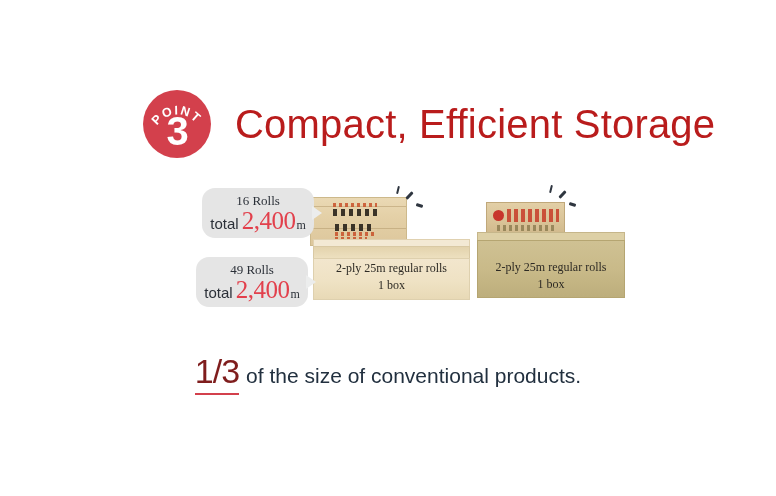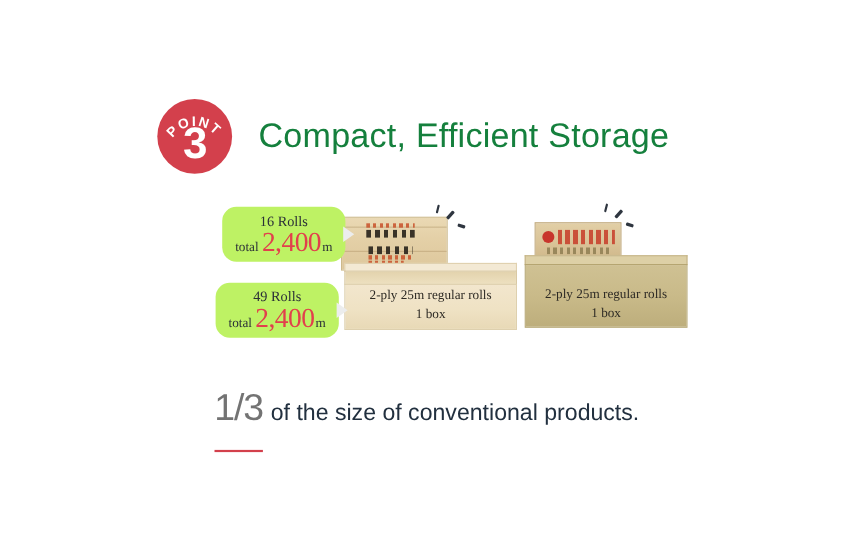--- a/index.html
+++ b/index.html
@@ -63,34 +63,34 @@
     color: #ffffff;
     font-family: "Liberation Sans", sans-serif;
     font-size: 40px;
     font-weight: bold;
     line-height: 42px;
     letter-spacing: -1px;
   }
 
   .title {
     margin-left: 24px;
-    color: #15803d;
-    font-family: "Liberation Sans", sans-serif;
-    font-size: 31px;
+    color: #b91c1c;
+    font-family: "Liberation Sans", sans-serif;
+    font-size: 40px;
     font-weight: 400;
     letter-spacing: 0.2px;
     white-space: nowrap;
   }
 
   
   .bubble {
     position: absolute;
     width: 112px;
     height: 50px;
-    background: #bef264;
+    background: #e5e5e5;
     border-radius: 13px;
     box-sizing: border-box;
     padding-top: 5px;
   }
   .bubble::after {
     content: "";
     position: absolute;
     right: -8px;
     top: 18px;
     width: 0; height: 0;
@@ -106,22 +106,22 @@
     line-height: 16px;
   }
   .bubble .totalrow {
     display: flex;
     align-items: baseline;
     justify-content: center;
     margin-top: -1px;
   }
   .bubble .totalrow .lbl {
     color: #2b3038;
-    font-family: Liberation Serif, serif;
-    font-size: 12px;
+    font-family: Liberation Sans, sans-serif;
+    font-size: 15px;
     margin-right: 3px;
   }
   .bubble .totalrow .big {
     color: #e2404c;
     font-family: Liberation Serif, serif;
     font-size: 25px;
     line-height: 26px;
     letter-spacing: -0.5px;
   }
   .bubble .totalrow .unit {
@@ -275,26 +275,26 @@
     position: absolute;
     left: 0;
     top: 352px;
     width: 776px;
     text-align: center;
     white-space: nowrap;
   }
   .footer .frac {
     position: relative;
     display: inline-block;
-    color: #737373;
+    color: #7f1d1d;
     font-family: "Liberation Sans", sans-serif;
     font-size: 34px;
     font-weight: 400;
     letter-spacing: -1px;
-    padding-bottom: 20px;
+    padding-bottom: 4px;
     vertical-align: baseline;
   }
   .footer .frac::after {
     content: "";
     position: absolute;
     left: 0; right: 0;
     bottom: 0;
     height: 2px;
     background: #d3404c;
   }

